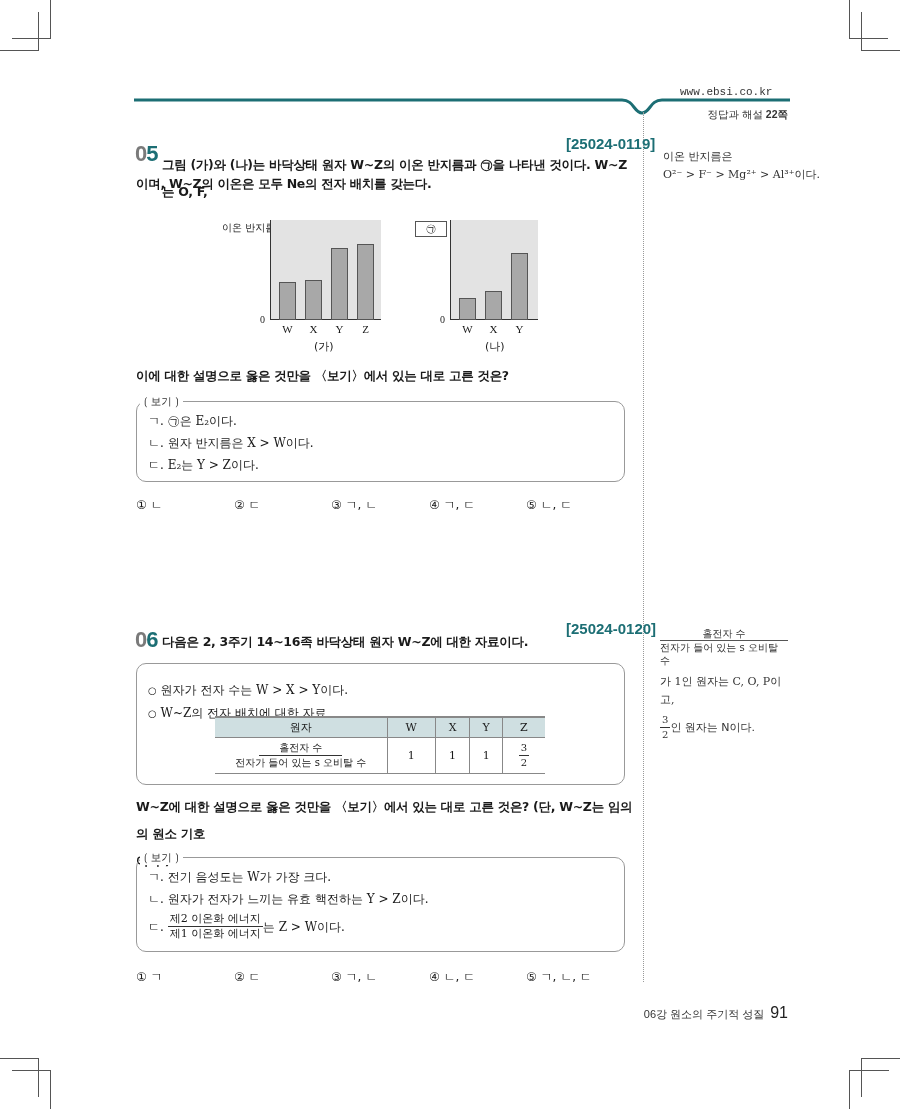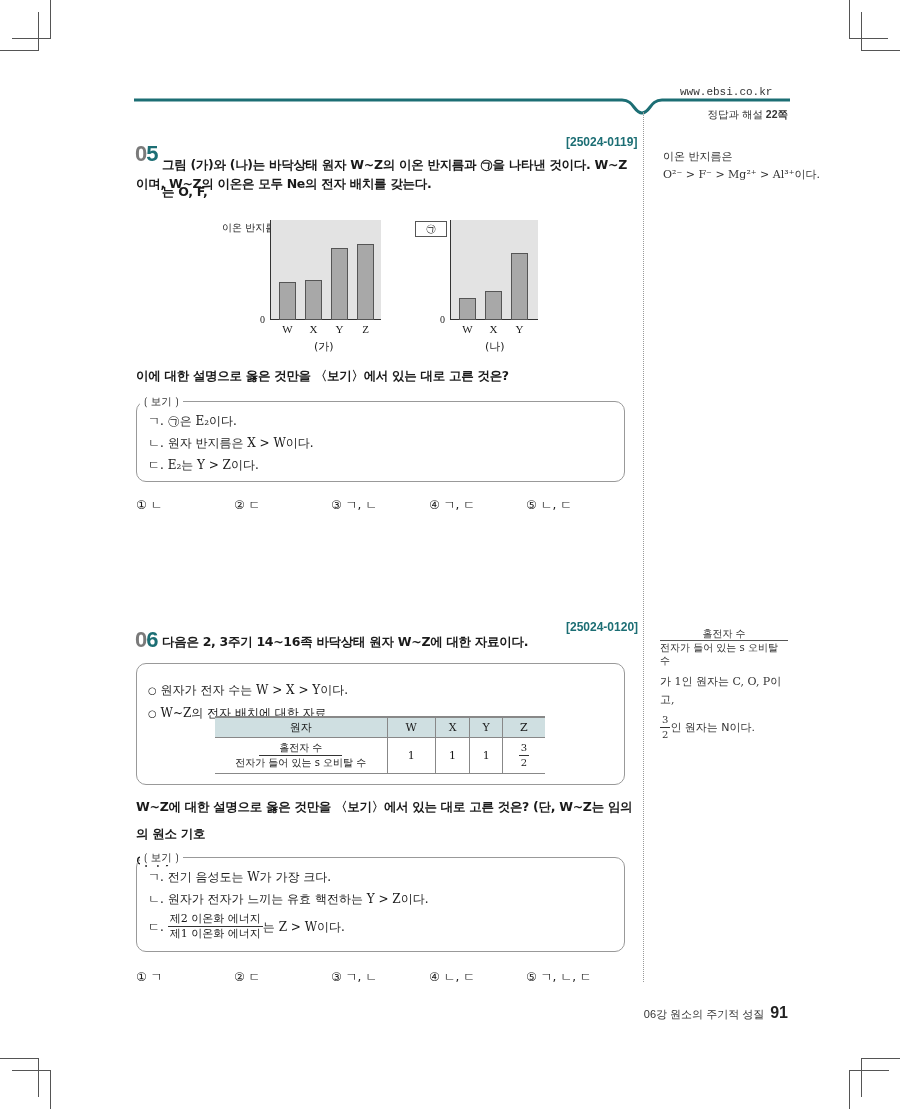--- a/index.html
+++ b/index.html
@@ -8,40 +8,40 @@
   .abs { position: absolute; }
   .serif { font-family: "DejaVu Serif", "Liberation Serif", serif; }
   .crop { position: absolute; background: #555; }
   .url { left: 680px; top: 86px; font-size: 11px; color: #333; font-family: Liberation Mono, monospace; }
   .answer-ref { right: 112px; top: 108px; font-size: 10.5px; color: #333; font-family: "Liberation Sans", sans-serif; }
   .answer-ref b { font-weight: bold; }
   .side-divider { left: 643px; top: 112px; width: 0; height: 870px; border-left: 1px dotted #999; }
   .qnum { font-family: "Liberation Sans", sans-serif; font-weight: bold; font-size: 22px; color: #7a7a7a; letter-spacing: -1px; text-align: right; }
   .qnum .d2 { color: #1c6e74; }
   .qtext { font-size: 12.5px; font-weight: bold; line-height: 27px; letter-spacing: -0.3px; }
-  .code { font-size: 12px; color: #1c6e74; font-family: "Liberation Sans", sans-serif; font-weight: bold; }
+  .code { font-size: 15px; color: #1c6e74; font-family: "Liberation Sans", sans-serif; font-weight: bold; }
   .side-note { font-size: 11px; color: #333; line-height: 18px; }
   .box { border: 1px solid #999; border-radius: 10px; }
   .bogi-label { font-size: 10.5px; background: #fff; padding: 0 4px; color: #333; }
   .item { font-size: 12px; line-height: 22px; }
   .choice { font-size: 12px; }
   .plot { background: #e3e3e3; }
   .bar { position: absolute; background: #a8a8a8; border: 1px solid #555; bottom: 0; width: 17px; }
   .axis-y { position: absolute; left: 0; bottom: 0; width: 1px; background: #333; }
   .axis-x { position: absolute; left: 0; bottom: 0; height: 1px; background: #333; }
   .xlab { font-size: 11px; font-family: "Liberation Serif", serif; position: absolute; width: 17px; text-align: center; }
   table.data { border-collapse: collapse; font-size: 11px; }
   table.data th { background: #cfdfe1; font-weight: normal; height: 20px; border-top: 2px solid #888; border-bottom: 1px solid #888; }
   table.data td { height: 36px; border-bottom: 1px solid #888; text-align: center; }
   table.data th + th, table.data td + td { border-left: 1px solid #888; }
   .frac { display: inline-flex; flex-direction: column; align-items: center; vertical-align: middle; }
   .frac .num { border-bottom: 1px solid #333; padding: 0 2px; line-height: 14px; }
   .frac .den { line-height: 14px; padding: 0 2px; }
   .footer { right: 112px; top: 1004px; font-size: 11px; color: #333; font-family: "Liberation Sans", sans-serif; }
-  .footer .pg { font-size: 16px; font-weight: bold; margin-left: 6px; color: #222; }
+  .footer .pg { font-size: 16px; font-weight: normal; margin-left: 6px; color: #222; }
 </style>
 </head>
 <body>
 
 <div class="crop" style="left:50px;top:0;width:1px;height:38px;"></div>
 <div class="crop" style="left:12px;top:38px;width:39px;height:1px;"></div>
 <div class="crop" style="left:38px;top:12px;width:1px;height:38px;"></div>
 <div class="crop" style="left:0;top:50px;width:39px;height:1px;"></div>
 <div class="crop" style="left:849px;top:0;width:1px;height:38px;"></div>
 <div class="crop" style="left:849px;top:38px;width:39px;height:1px;"></div>

